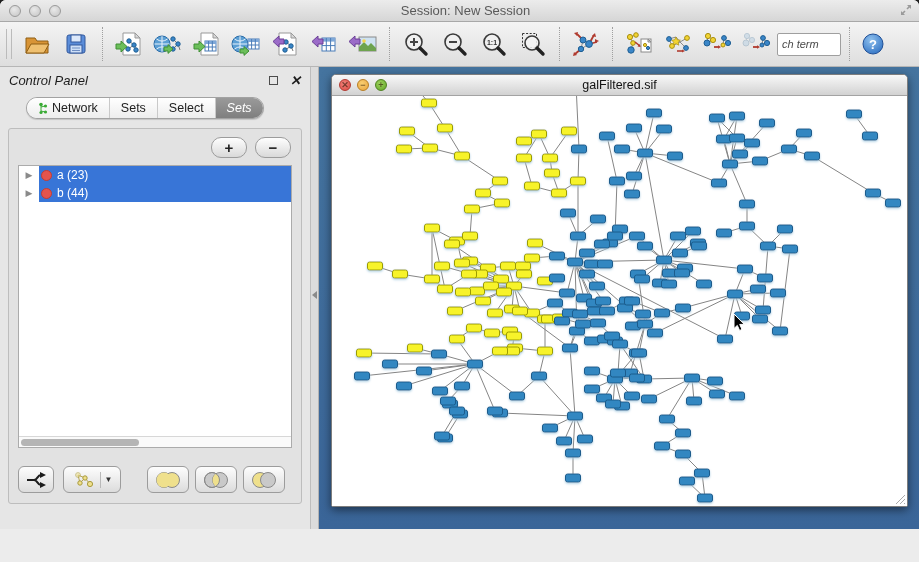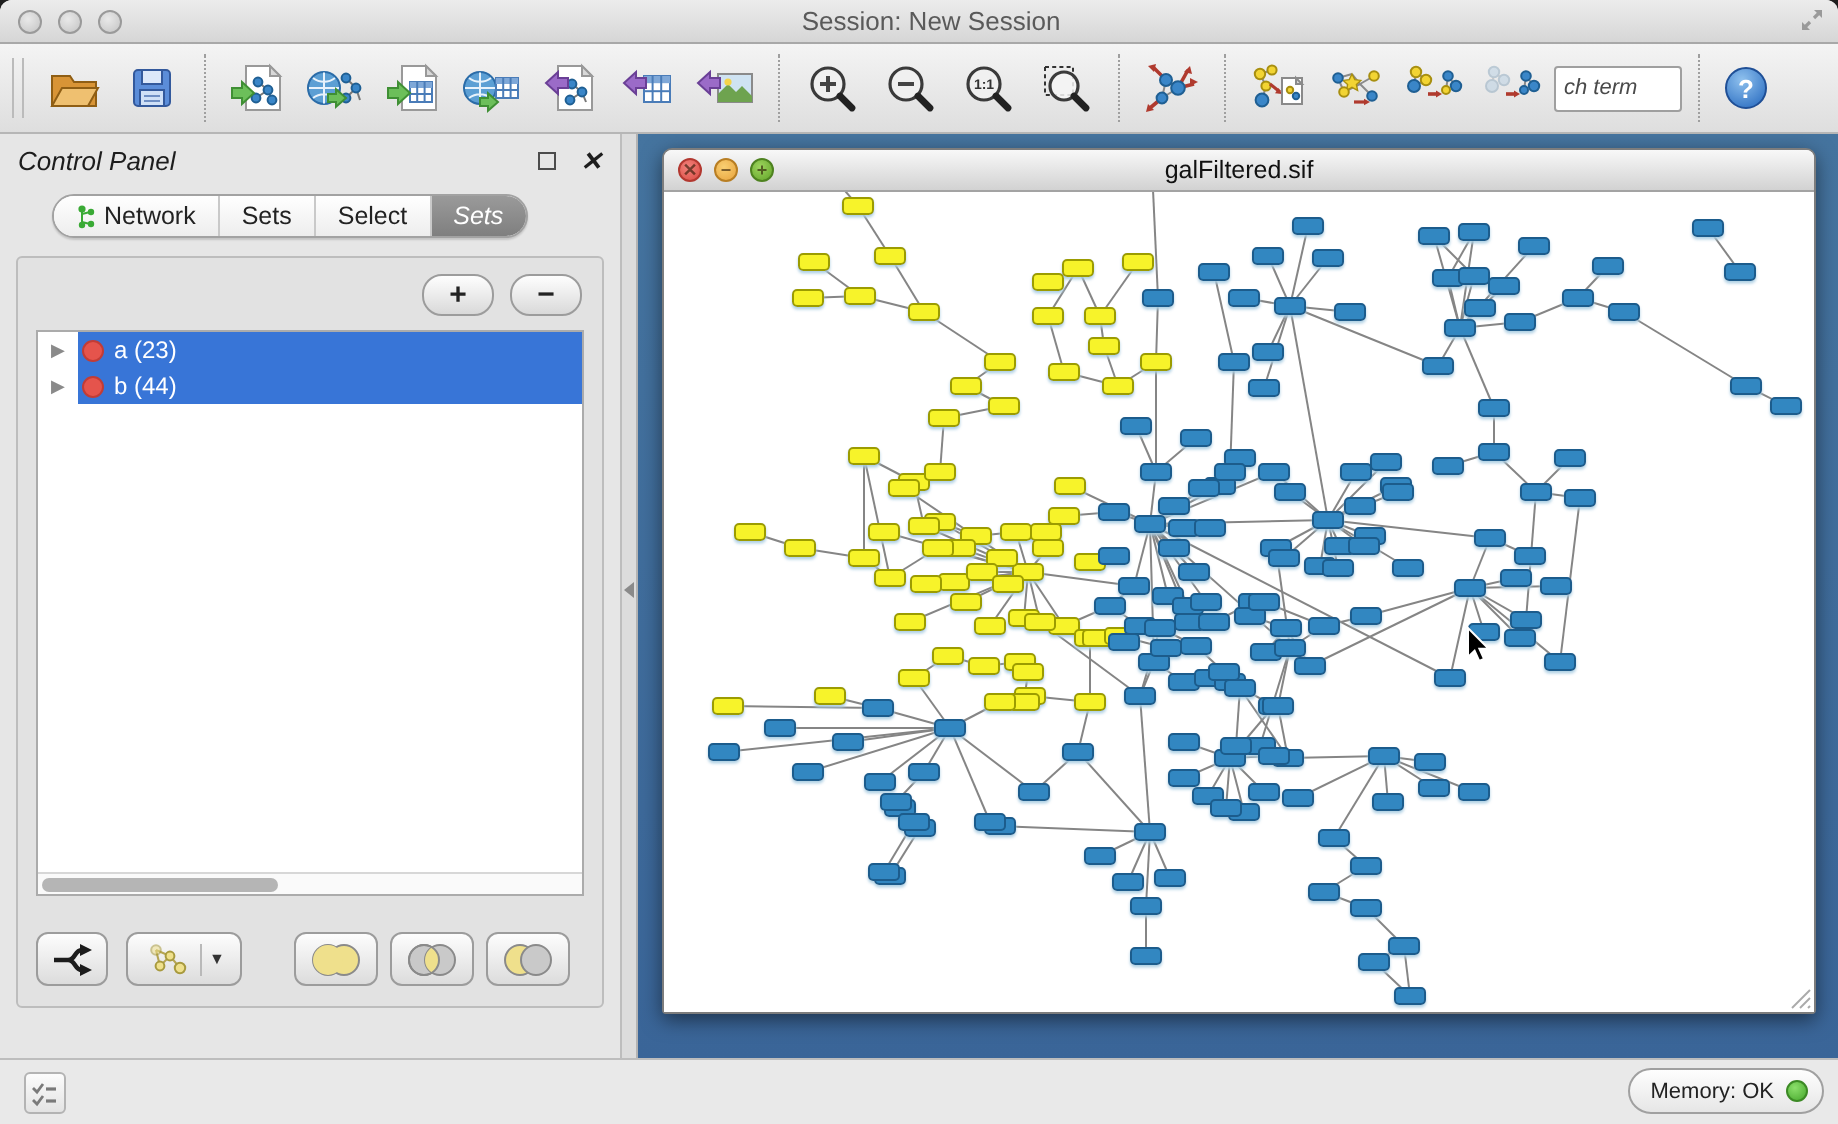--- a/index.html
+++ b/index.html
@@ -939,28 +939,14 @@
           <svg class="grip" width="13" height="13">
             <line x1="3" y1="12" x2="12" y2="3" stroke="#aaa"></line>
               <line x1="7" y1="12" x2="12" y2="7" stroke="#aaa"></line>
               <line x1="11" y1="12" x2="12" y2="11" stroke="#aaa"></line>
           </svg>
         </div>
       </div>
     </div>
   </div>
 
-  <div class="statusbar">
-    <button class="task-btn">
-      <svg width="15" height="14" viewBox="0 0 15 14">
-        <path d="M1.5 4 l2 2 3 -4" fill="none" stroke="#7a7a7a" stroke-width="1.4"></path>
-          <line x1="8" y1="4.5" x2="13" y2="4.5" stroke="#7a7a7a" stroke-width="1.6"></line>
-        <path d="M1.5 10 l2 2 3 -4" fill="none" stroke="#7a7a7a" stroke-width="1.4"></path>
-          <line x1="8" y1="10.5" x2="13" y2="10.5" stroke="#7a7a7a" stroke-width="1.6"></line>
-      </svg>
-    </button>
-    <button class="mem-btn">
-      <span>Memory: OK</span>
-      <span class="mem-dot"></span>
-    </button>
-  </div>
 
 </div>
 
 </body></html>

